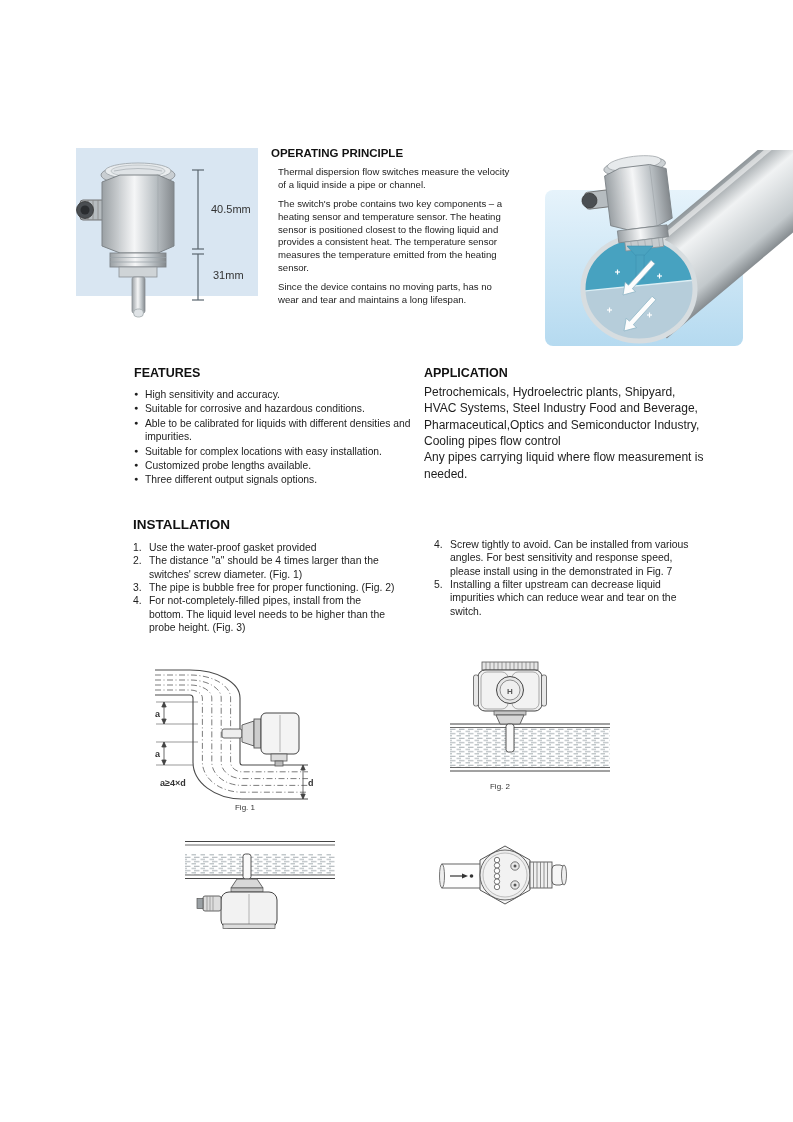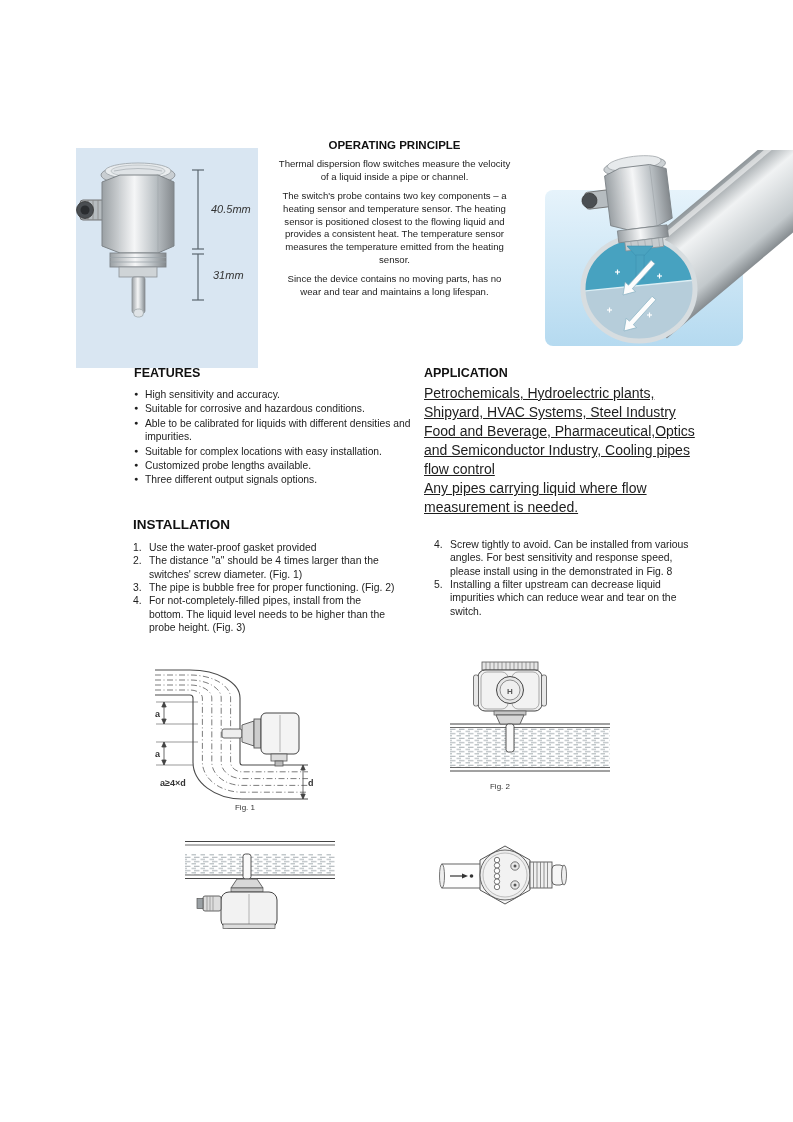--- a/index.html
+++ b/index.html
@@ -6,41 +6,41 @@
   body{
     width:793px;height:1122px;background:#ffffff;position:relative;
     font-family:"Liberation Sans",sans-serif;color:#1d1d1d;overflow:hidden;
   }
   .abs{position:absolute;}
   h3{margin:0;font-weight:bold;color:#111;}
   svg{display:block;font-family:inherit;}
   svg text{font-family:"Liberation Sans",sans-serif;}
 
   
-  #product-photo{left:76px;top:148px;width:182px;height:220px;background:#d9e6f2;font-style:italic;}
-
-  
-  #op{left:271px;top:139px;width:247px;text-align:center;}
+  #product-photo{left:76px;top:148px;width:182px;height:148px;background:#d9e6f2;}
+
+  
+  #op{left:271px;top:147px;width:247px;}
   #op h3{font-size:11.5px;margin-bottom:3px;}
   #op p{font-size:9.6px;line-height:1.32;margin:7px;}
 
   
   #illus{left:545px;top:150px;width:248px;height:196px;}
 
   
   #features{left:134px;top:366px;width:288px;}
   #features h3{font-size:12.5px;margin-bottom:8px;}
   #features ul{margin:0;padding:0;}
   #features li{list-style:none;font-size:10.3px;line-height:1.3;position:relative;padding-left:11px;margin:0 0 1px 0;}
   #features li::before{content:"\25CF";position:absolute;left:0;top:1px;font-size:7px;}
 
   
   #application{left:424px;top:366px;width:282px;}
   #application h3{font-size:12.5px;margin-bottom:4px;}
-  #application p{font-size:14px;line-height:1.36;margin:0;text-decoration:underline;}
+  #application p{font-size:12px;line-height:1.36;margin:0;}
 
   
   #installation-title{left:133px;top:517px;font-size:13.5px;}
   .inst-list{display:block;}
   #install-left{left:133px;top:541px;width:262px;}
   #install-right{left:434px;top:538px;width:268px;}
   .inst-item{display:flex;font-size:10.4px;line-height:1.28;margin:0;}
   .inst-num{width:16px;flex:none;}
   .inst-text{flex:1;}
 
@@ -235,21 +235,21 @@
   </div>
   <div class="inst-item">
     <span class="inst-num">4.</span>
     <span class="inst-text">For not-completely-filled pipes, install from the bottom. The liquid level needs to be higher than the probe height. (Fig. 3)</span>
   </div>
 </div>
 
 <div id="install-right" class="abs inst-list">
   <div class="inst-item">
     <span class="inst-num">4.</span>
-    <span class="inst-text">Screw tightly to avoid.  Can be installed from various angles.  For best sensitivity and response speed, please install using in the demonstrated in Fig. 8</span>
+    <span class="inst-text">Screw tightly to avoid.  Can be installed from various angles.  For best sensitivity and response speed, please install using in the demonstrated in Fig. 7</span>
   </div>
   <div class="inst-item">
     <span class="inst-num">5.</span>
     <span class="inst-text">Installing a filter upstream can decrease liquid impurities which can reduce wear and tear on the switch.</span>
   </div>
 </div>
 
 <div id="fig1" class="abs">
   <svg width="185" height="152" viewBox="0 0 185 152">
     <g fill="none">

